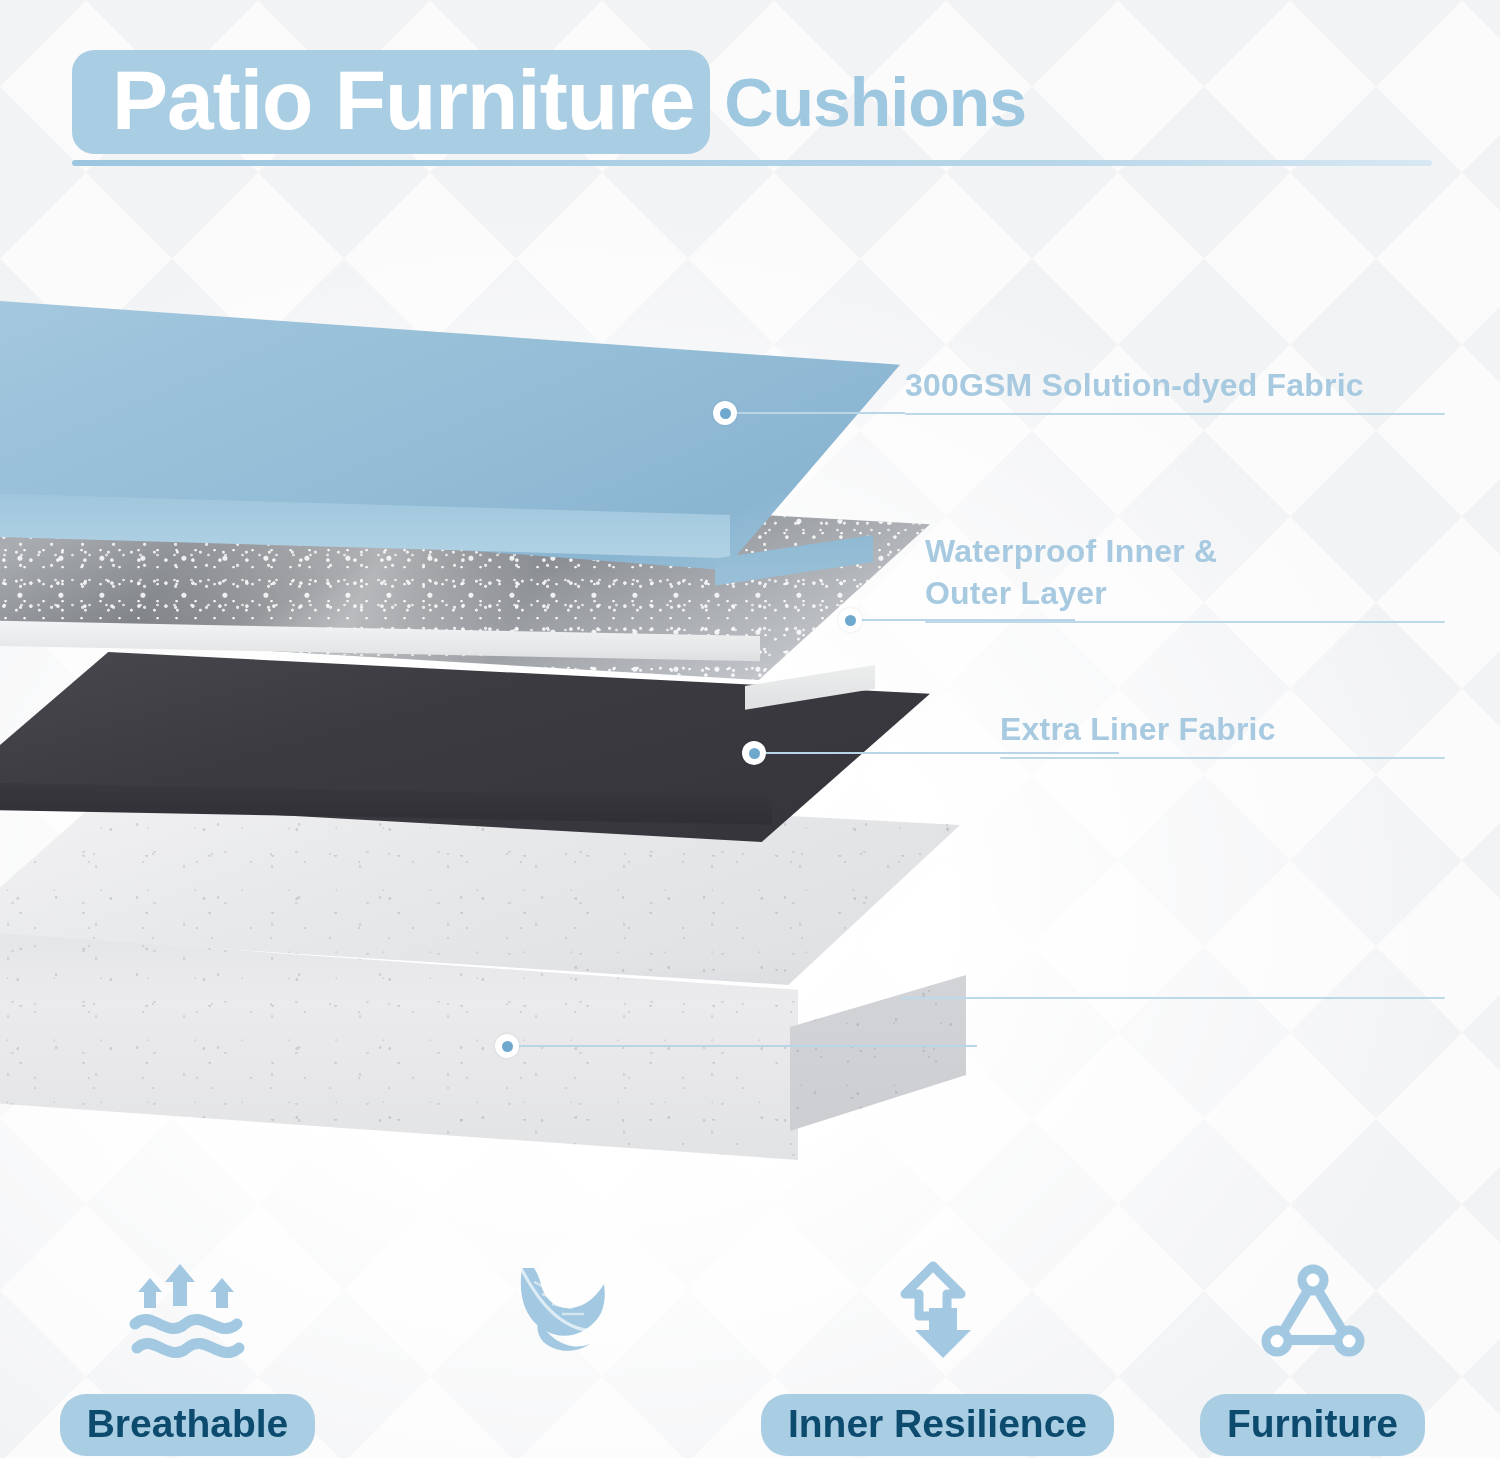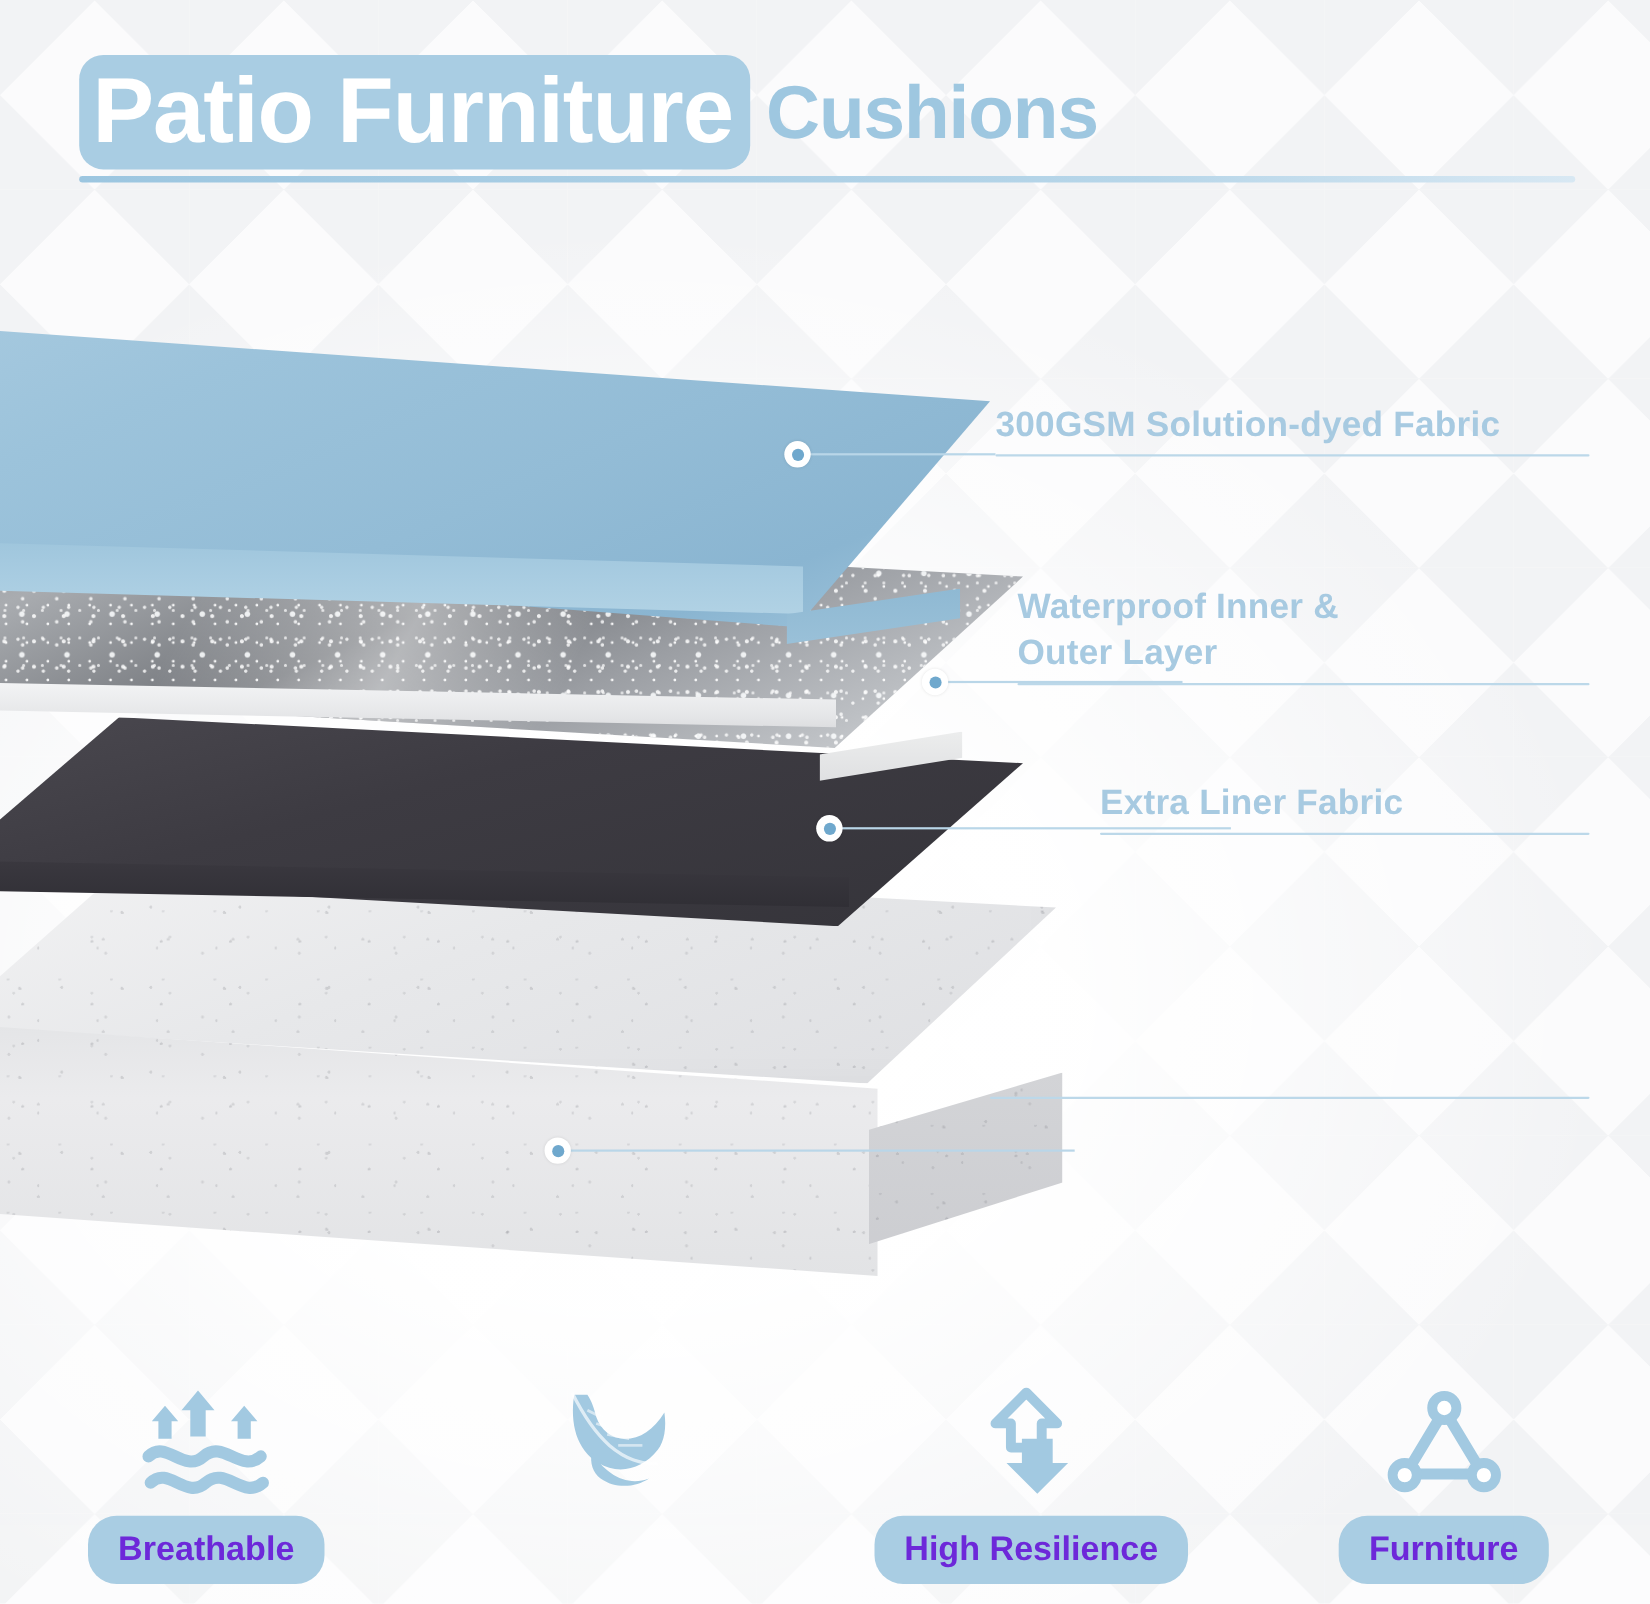--- a/index.html
+++ b/index.html
@@ -44,21 +44,21 @@
     display:flex; align-items:center;
     padding-left:72px;
     height:96px;
   }
   .title-hl{
     background:#a9cde3;
     color:#ffffff;
     font-size:84px;
     font-weight:bold;
     line-height:96px;
-    padding:2px 16px 6px 12px;
+    padding:2px 16px 6px 40px;
     border-radius:22px;
     letter-spacing:-1px;
     white-space:nowrap;
   }
   .title-plain{
     color:#9ec7e0;
     font-size:68px;
     font-weight:bold;
     line-height:96px;
     letter-spacing:-1px;
@@ -261,24 +261,24 @@
   .feature{
     flex:1;
     display:flex; flex-direction:column;
     align-items:center; justify-content:flex-start;
   }
   .feature .ficon{
     height:108px;
     display:flex; align-items:center; justify-content:center;
   }
   .feature .fpill{
-    margin-top:12px;
+    margin-top:28px;
     background:#a9cde3;
-    color:#6d28d9;
-    font-size:31px;
+    color:#0c4a6e;
+    font-size:39px;
     font-weight:bold;
     line-height:38px;
     padding:11px 27px 13px 27px;
     border-radius:26px;
     white-space:nowrap;
   }
 </style>
 </head>
 <body>
 
@@ -403,21 +403,21 @@
       </div>
     </div>
 
     <div class="feature">
       <div class="ficon">
         <svg width="130" height="104" viewBox="0 0 130 104" fill="none">
           <path d="M60 6 L88 34 H74 V56 H46 V34 H32 Z" stroke="#a2c9e1" stroke-width="9" stroke-linejoin="round" fill="none"></path>
           <path d="M70 98 L42 70 H56 V48 H84 V70 H98 Z" fill="#a2c9e1"></path>
         </svg>
       </div>
-      <div class="fpill">High Resilience</div>
+      <div class="fpill">Inner Resilience</div>
     </div>
 
     <div class="feature">
       <div class="ficon">
         <svg width="130" height="104" viewBox="0 0 130 104" fill="none">
           <g stroke="#a2c9e1" stroke-width="10" stroke-linecap="round">
             <path d="M65 22 L30 80"></path>
             <path d="M65 22 L100 80"></path>
             <path d="M30 80 L100 80"></path>
           </g>

